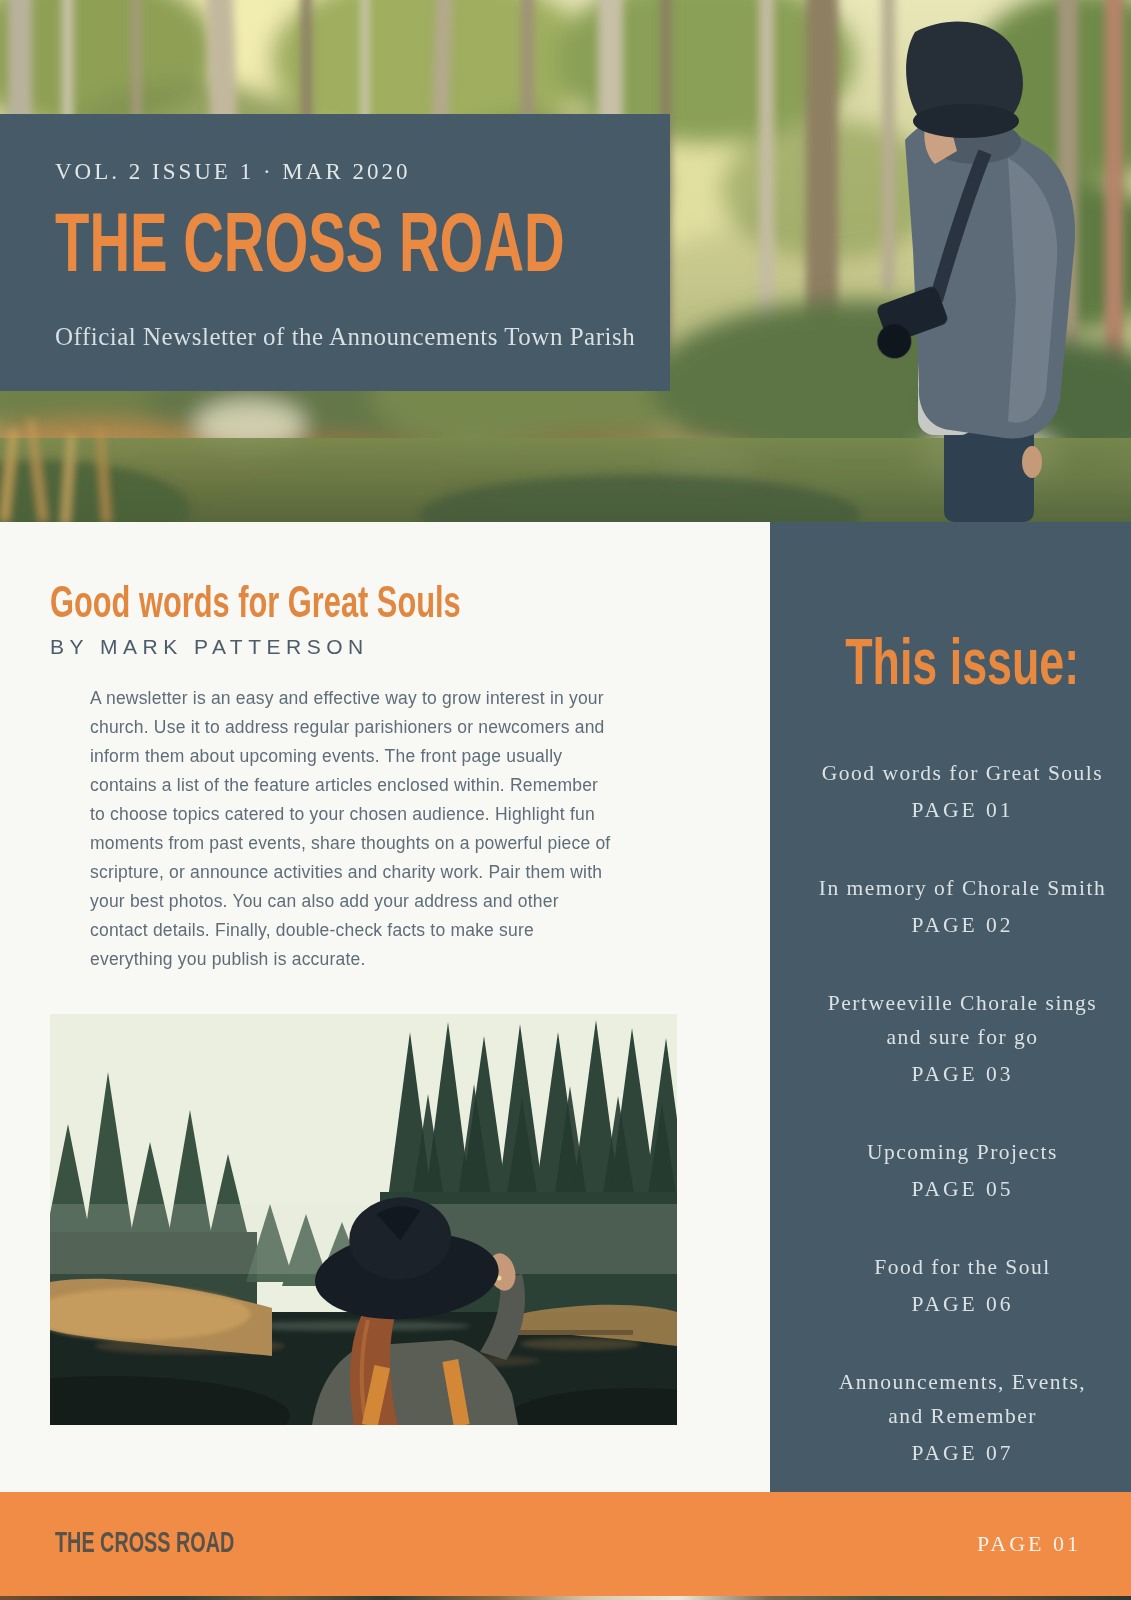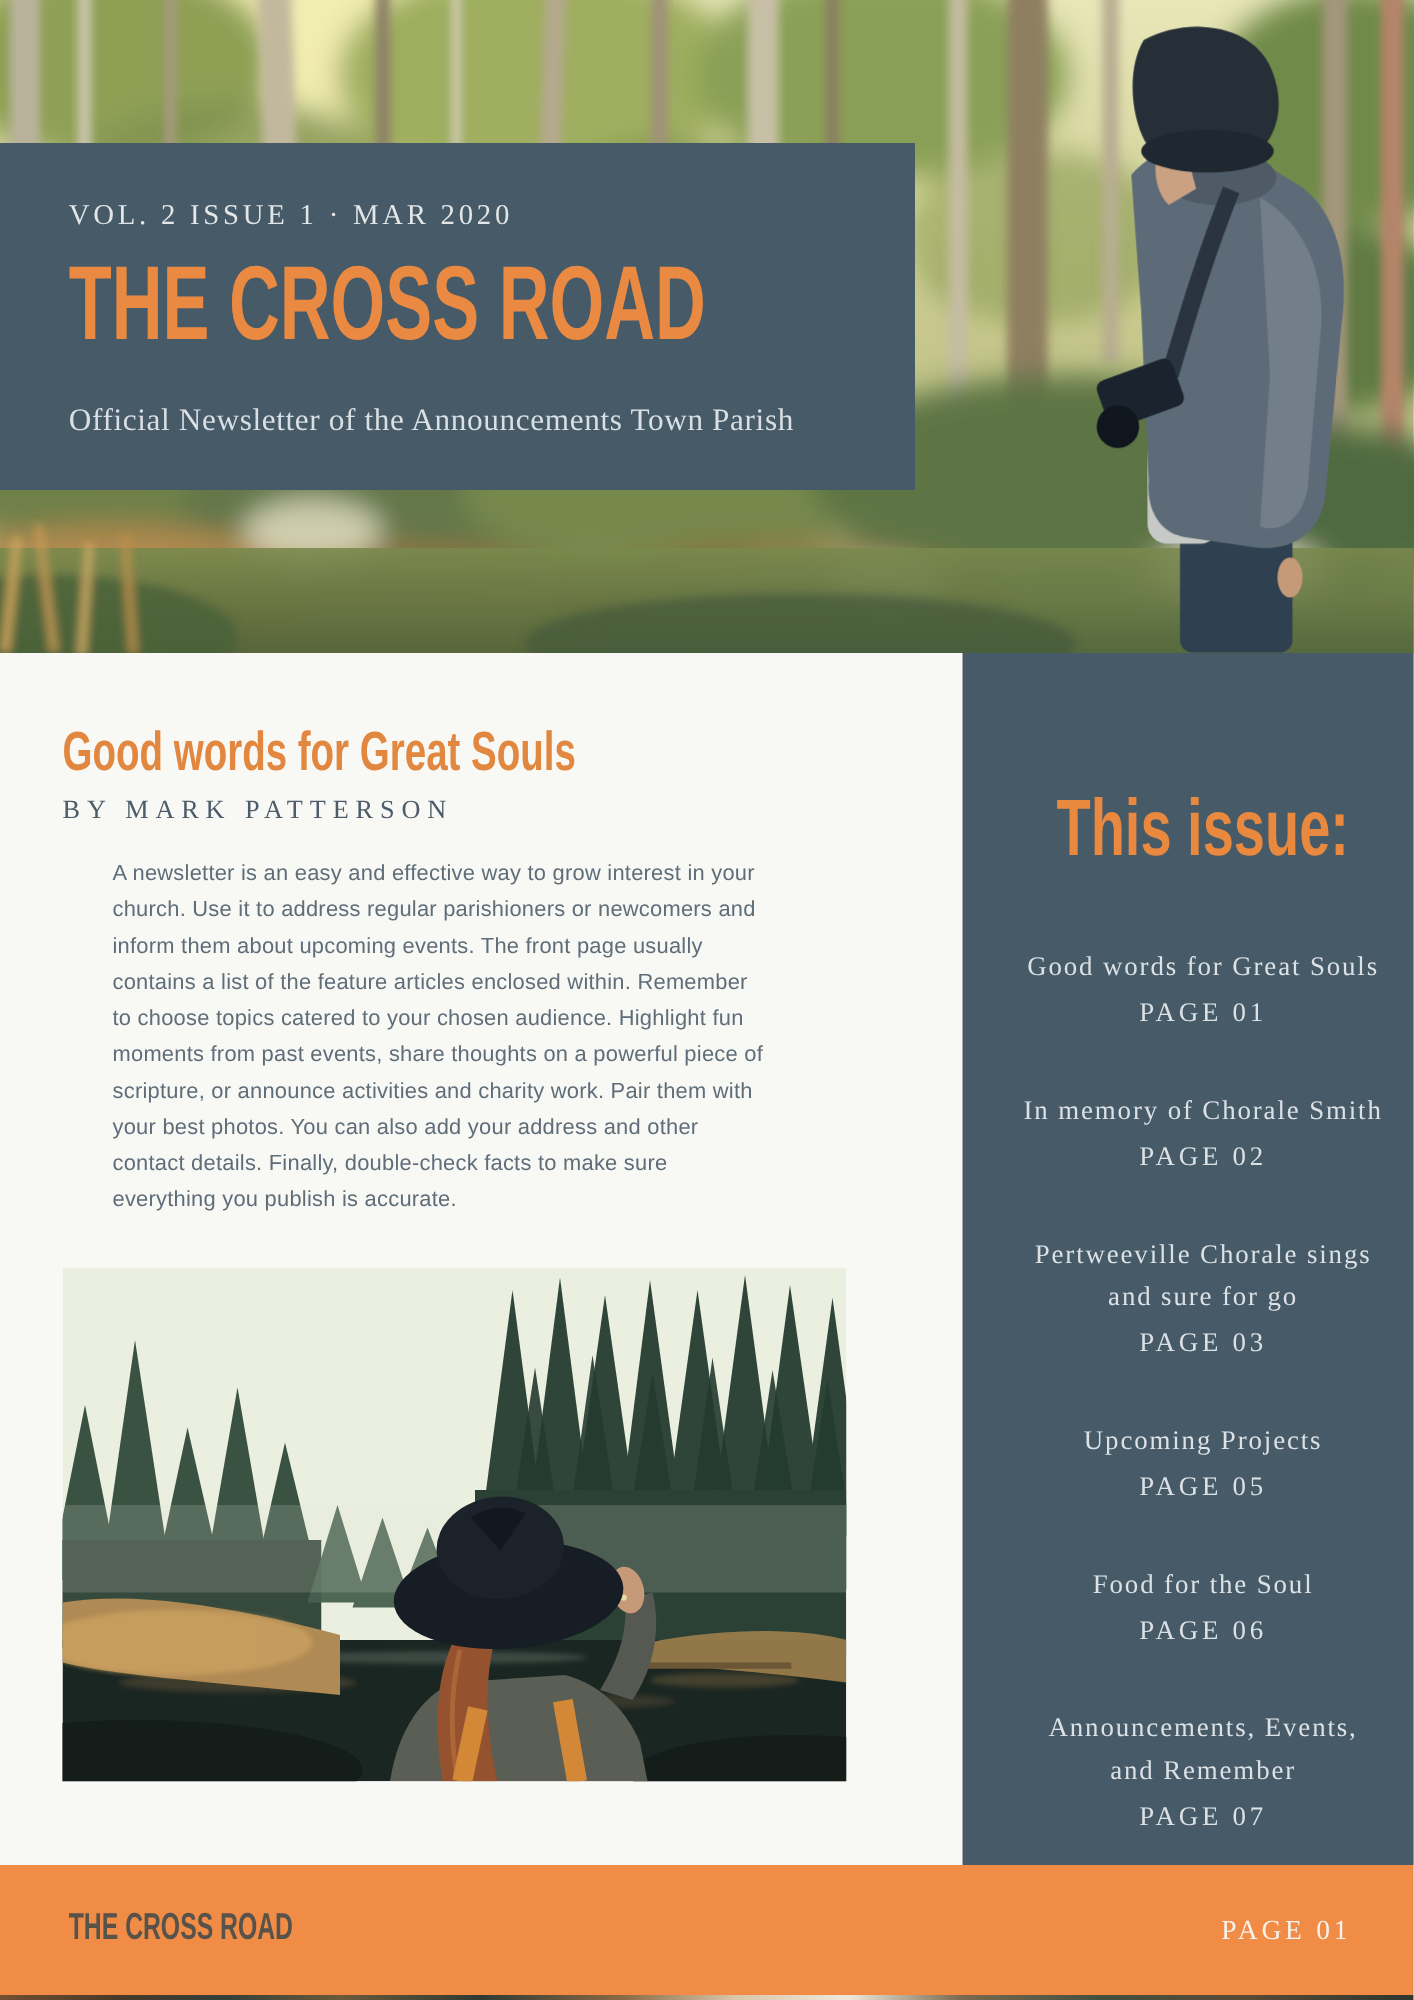--- a/index.html
+++ b/index.html
@@ -5,21 +5,21 @@
   html,body{margin:0;padding:0;background:#e9e9e9;}
   .page{
     position:relative;width:1131px;height:1600px;margin:0 auto;
     background:#F8F8F5;overflow:hidden;
     font-family:"Liberation Sans","DejaVu Sans",sans-serif;
   }
   
   .hero{position:absolute;left:0;top:0;width:1131px;height:522px;overflow:hidden;}
   .hero svg{display:block;width:100%;height:100%;}
   .masthead-panel{
-    position:absolute;left:0;top:114px;width:732px;height:277px;
+    position:absolute;left:0;top:114px;width:670px;height:277px;
     background:#465A68;box-sizing:border-box;padding:44px 0 0 55px;
   }
   .issue-line{
     font-family:"Liberation Serif","DejaVu Serif",serif;
     font-size:23px;letter-spacing:3px;line-height:28px;color:#E3E6E7;
   }
   .masthead-title{margin:16px 0 0 0;line-height:80px;height:80px;white-space:nowrap;}
   .masthead-title .cond{
     display:inline-block;transform:scaleX(0.67);transform-origin:left center;
     font-size:84px;font-weight:700;color:#EA8A42;letter-spacing:0px;white-space:nowrap;
@@ -32,21 +32,21 @@
   .main-col{
     position:absolute;left:0;top:522px;width:746px;height:970px;
     background:#F8F8F5;box-sizing:border-box;padding:56px 0 0 50px;
   }
   .article-title{margin:0;line-height:48px;height:48px;white-space:nowrap;}
   .article-title .cond{
     display:inline-block;transform:scaleX(0.70);transform-origin:left center;
     font-size:44px;font-weight:700;color:#E2873F;white-space:nowrap;
   }
   .byline{
-    margin-top:8px;font-family:Liberation Serif, serif;
+    margin-top:8px;font-family:Liberation Sans, sans-serif;
     font-size:21px;letter-spacing:5.5px;line-height:26px;color:#4C5C6A;white-space:nowrap;
   }
   .body-copy{margin-top:24px;}
   .body-copy .bline{
     font-size:17.5px;letter-spacing:0.2px;line-height:29px;color:#5F6D79;white-space:nowrap;margin-left:40px;
   }
   .article-photo{position:relative;margin-top:40px;width:627px;height:411px;}
   .article-photo svg{display:block;width:100%;height:100%;}
   
   .sidebar{

